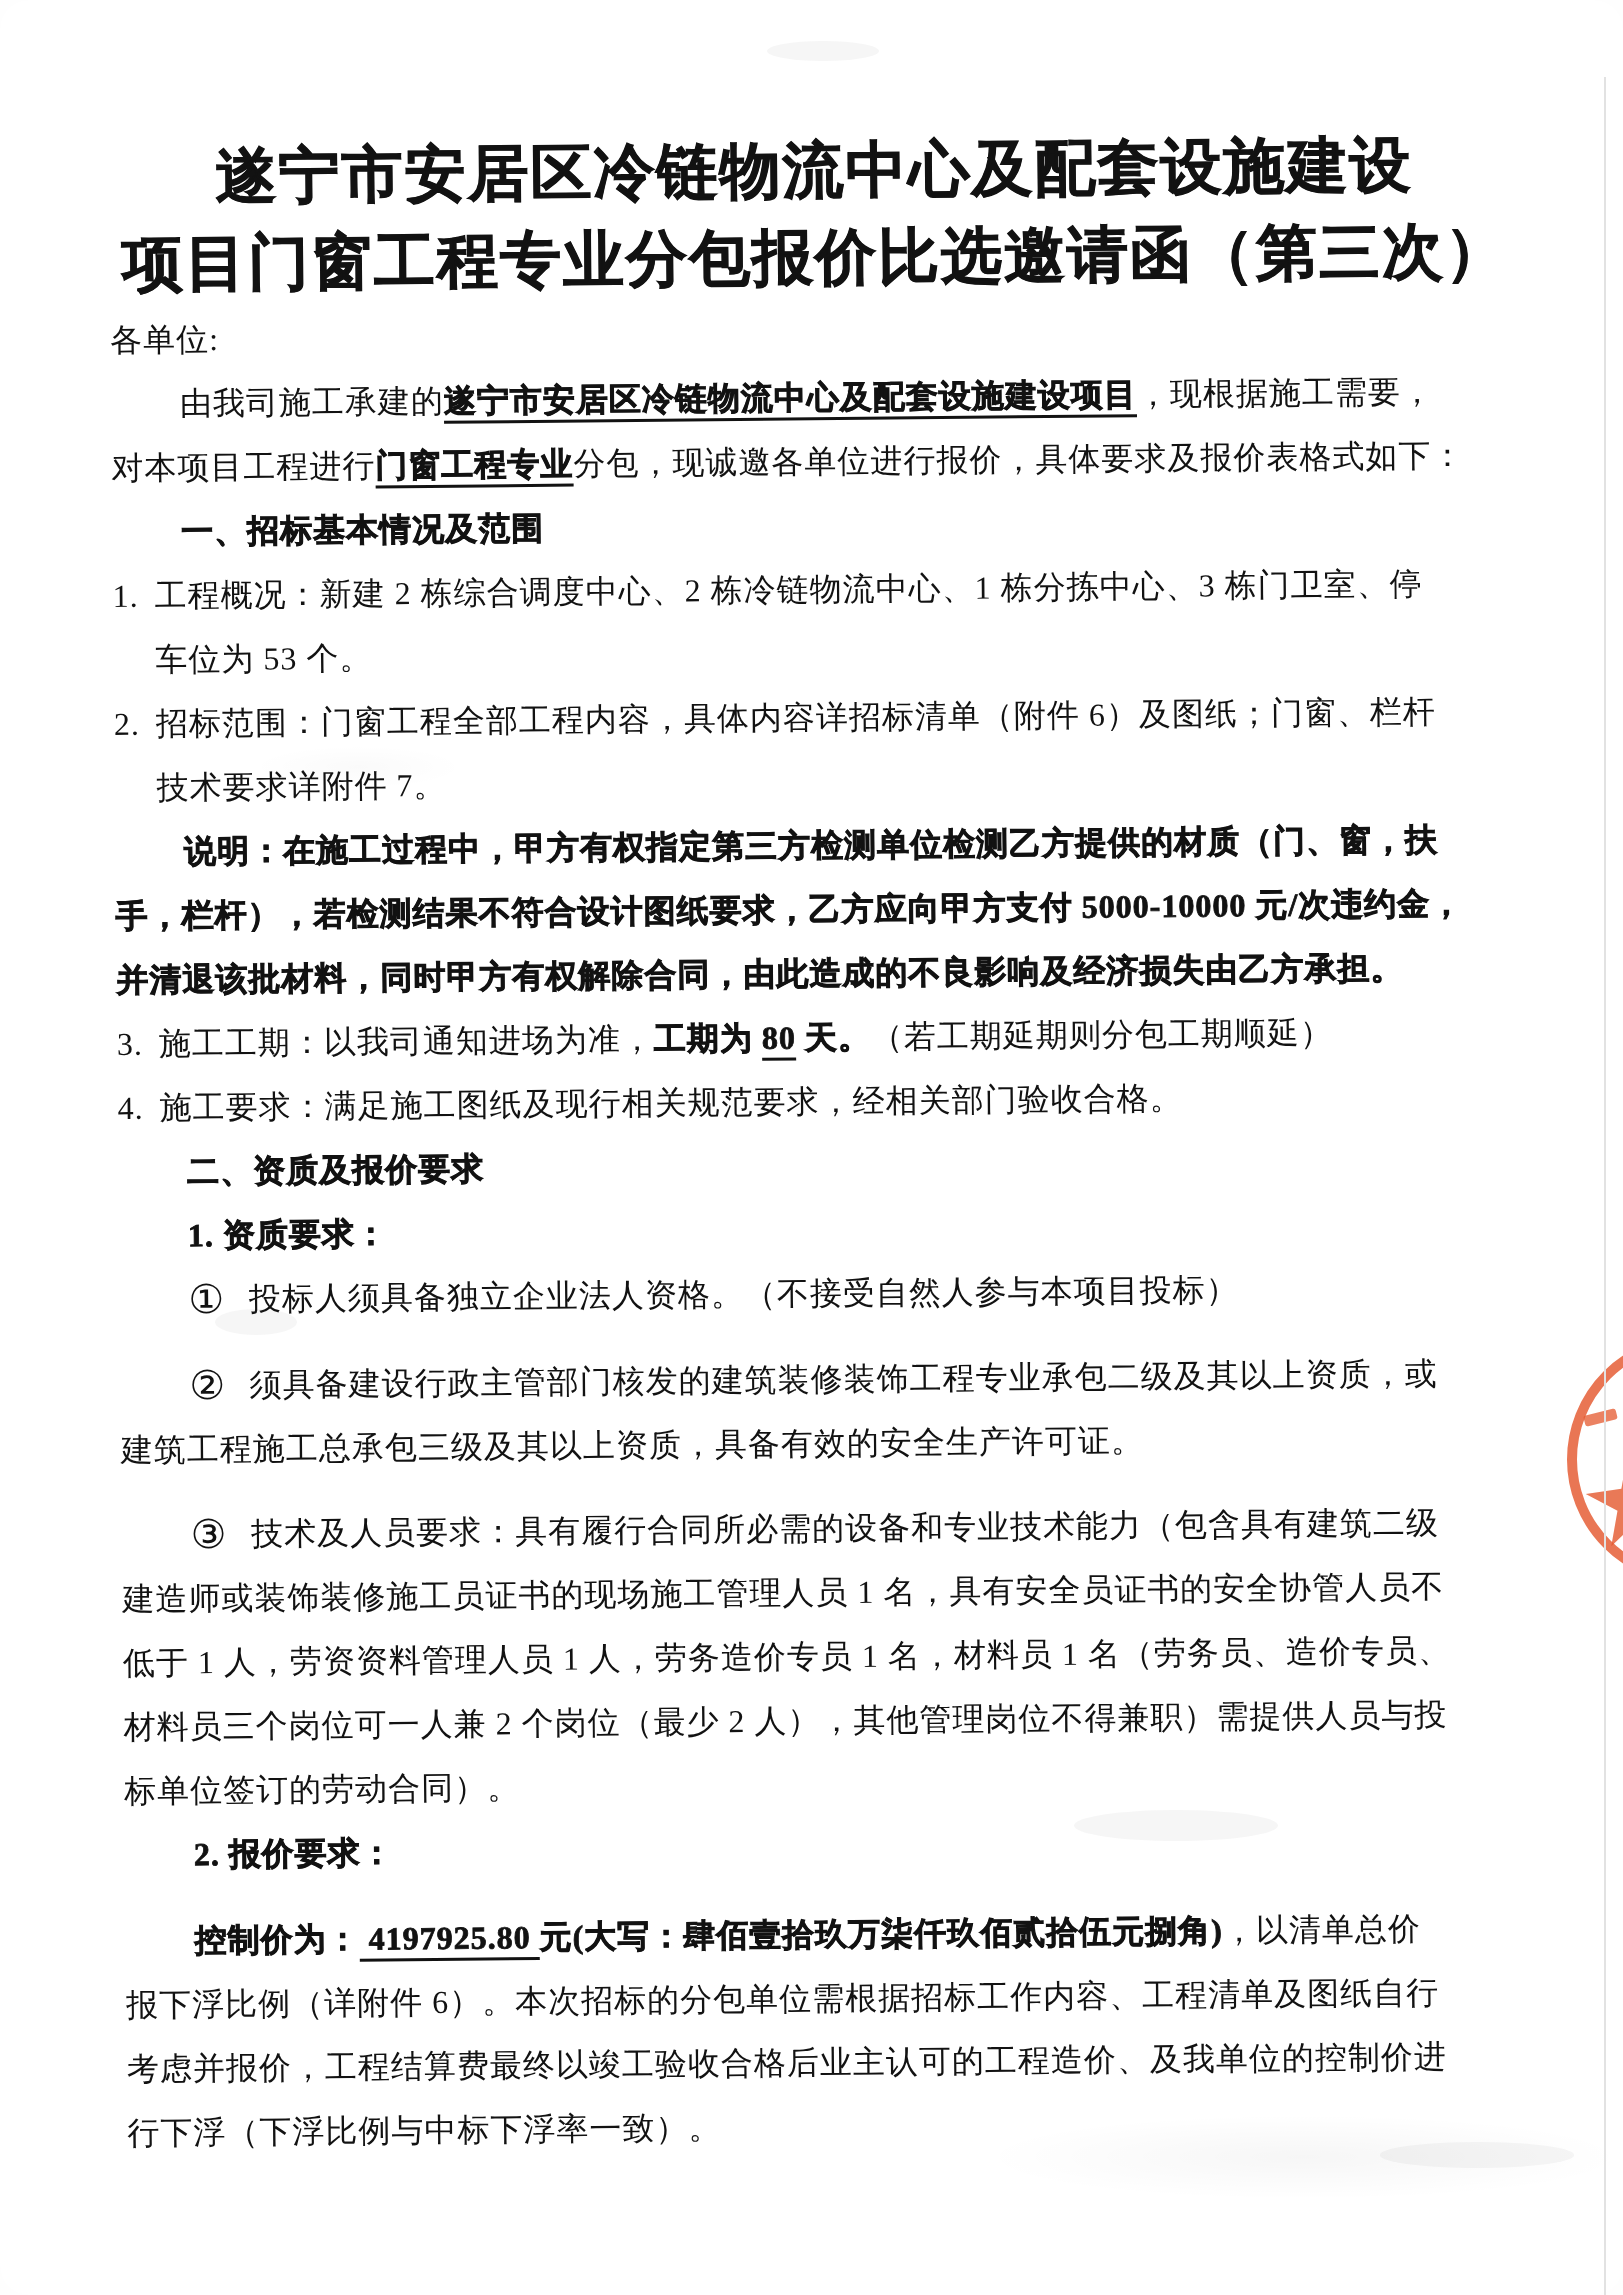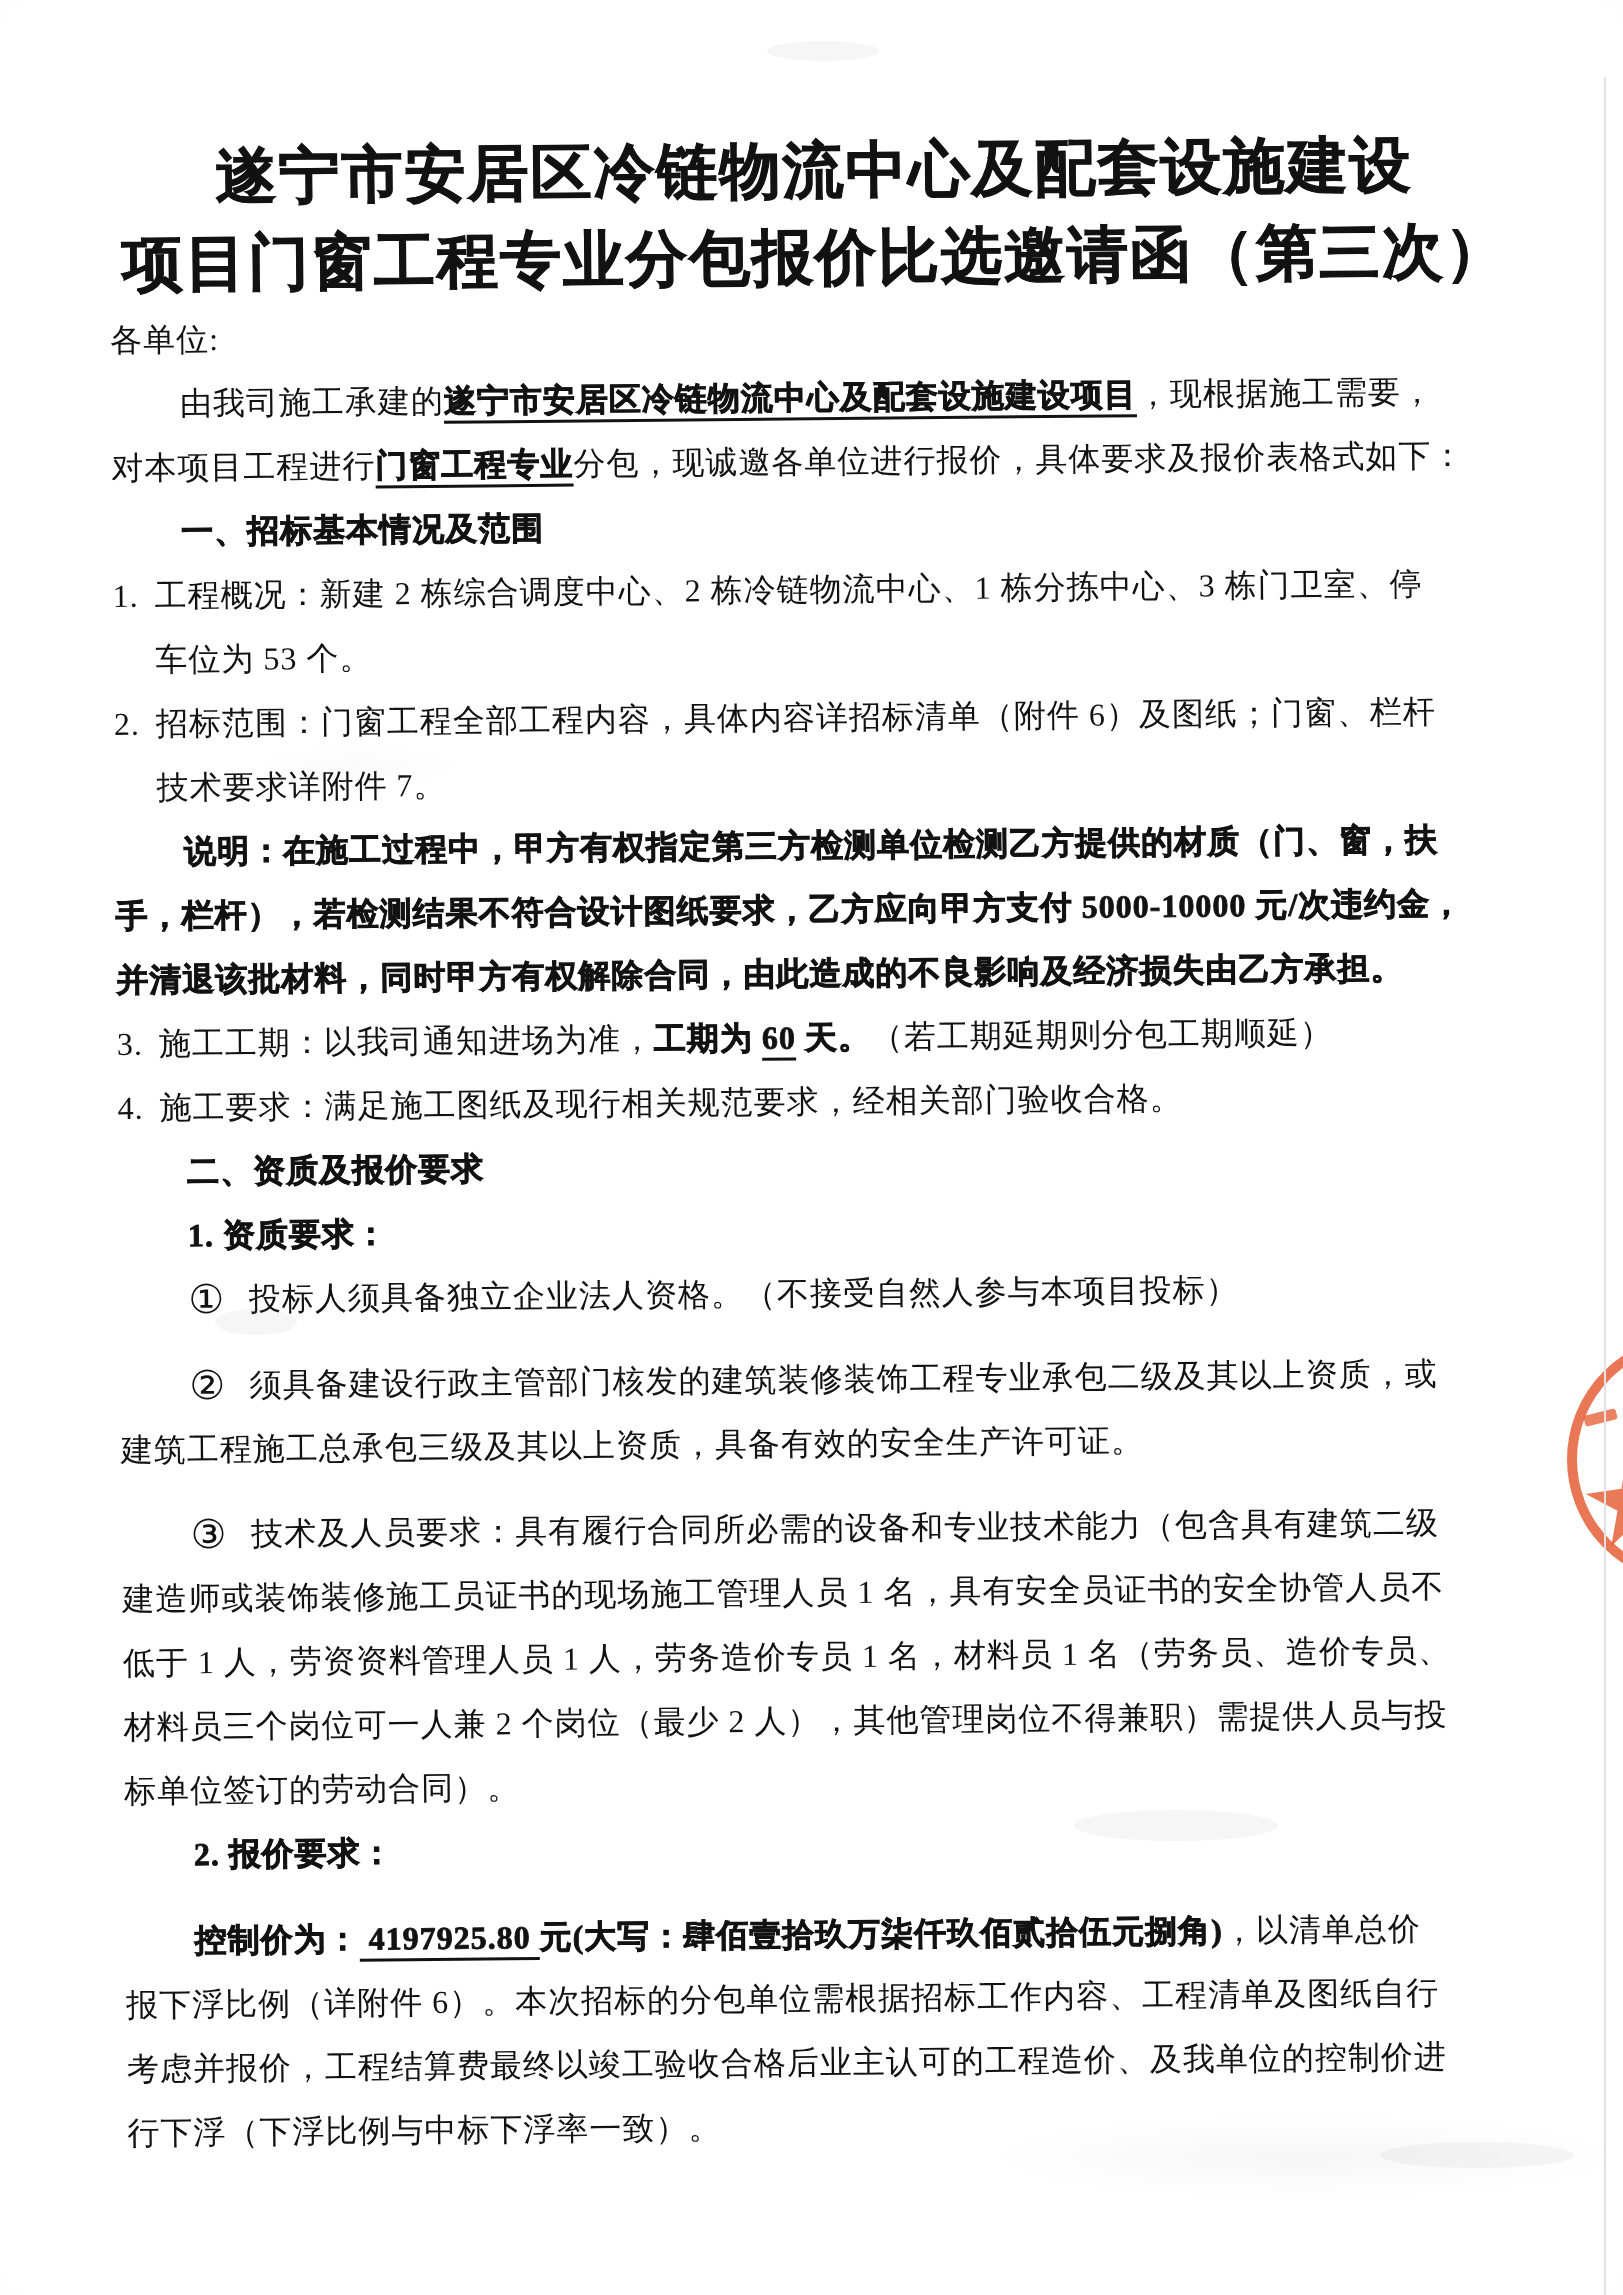--- a/index.html
+++ b/index.html
@@ -94,21 +94,21 @@
       <div class="line indent"><span>由我司施工承建的</span><span class="b u">遂宁市安居区冷链物流中心及配套设施建设项目</span><span>，现根据施工需要，</span></div>
       <div class="line flush"><span>对本项目工程进行</span><span class="b u">门窗工程专业</span><span>分包，现诚邀各单位进行报价，具体要求及报价表格式如下：</span></div>
       <div class="line indent"><span class="b">一、招标基本情况及范围</span></div>
       <div class="line list"><span class="num">1.</span><span>工程概况：新建 2 栋综合调度中心、2 栋冷链物流中心、1 栋分拣中心、3 栋门卫室、停</span></div>
       <div class="line hang"><span>车位为 53 个。</span></div>
       <div class="line list"><span class="num">2.</span><span>招标范围：门窗工程全部工程内容，具体内容详招标清单（附件 6）及图纸；门窗、栏杆</span></div>
       <div class="line hang"><span>技术要求详附件 7。</span></div>
       <div class="line indent"><span class="b">说明：在施工过程中，甲方有权指定第三方检测单位检测乙方提供的材质（门、窗，扶</span></div>
       <div class="line flush"><span class="b">手，栏杆），若检测结果不符合设计图纸要求，乙方应向甲方支付 5000-10000 元/次违约金，</span></div>
       <div class="line flush"><span class="b">并清退该批材料，同时甲方有权解除合同，由此造成的不良影响及经济损失由乙方承担。</span></div>
-      <div class="line list"><span class="num">3.</span><span>施工工期：以我司通知进场为准，</span><span class="b">工期为 </span><span class="b u">60</span><span class="b"> 天。</span><span>（若工期延期则分包工期顺延）</span></div>
+      <div class="line list"><span class="num">3.</span><span>施工工期：以我司通知进场为准，</span><span class="b">工期为 </span><span class="b u">80</span><span class="b"> 天。</span><span>（若工期延期则分包工期顺延）</span></div>
       <div class="line list"><span class="num">4.</span><span>施工要求：满足施工图纸及现行相关规范要求，经相关部门验收合格。</span></div>
       <div class="line indent"><span class="b">二、资质及报价要求</span></div>
       <div class="line indent"><span class="b">1. 资质要求：</span></div>
       <div class="line indent"><span class="c">①</span><span>投标人须具备独立企业法人资格。（不接受自然人参与本项目投标）</span></div>
       <div class="line indent gap"><span class="c">②</span><span>须具备建设行政主管部门核发的建筑装修装饰工程专业承包二级及其以上资质，或</span></div>
       <div class="line flush"><span>建筑工程施工总承包三级及其以上资质，具备有效的安全生产许可证。</span></div>
       <div class="line indent gap"><span class="c">③</span><span>技术及人员要求：具有履行合同所必需的设备和专业技术能力（包含具有建筑二级</span></div>
       <div class="line flush"><span>建造师或装饰装修施工员证书的现场施工管理人员 1 名，具有安全员证书的安全协管人员不</span></div>
       <div class="line flush"><span>低于 1 人，劳资资料管理人员 1 人，劳务造价专员 1 名，材料员 1 名（劳务员、造价专员、</span></div>
       <div class="line flush"><span>材料员三个岗位可一人兼 2 个岗位（最少 2 人），其他管理岗位不得兼职）需提供人员与投</span></div>

